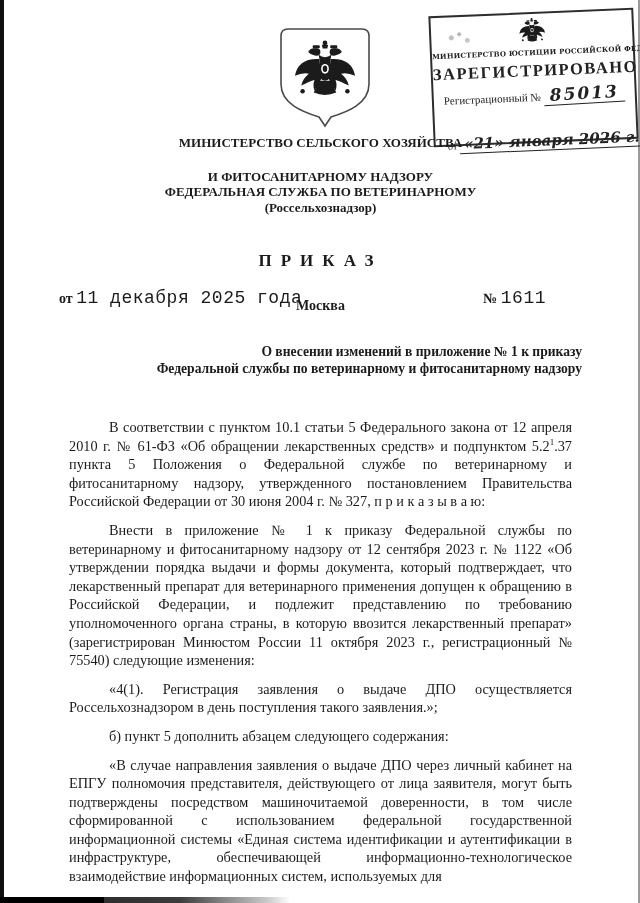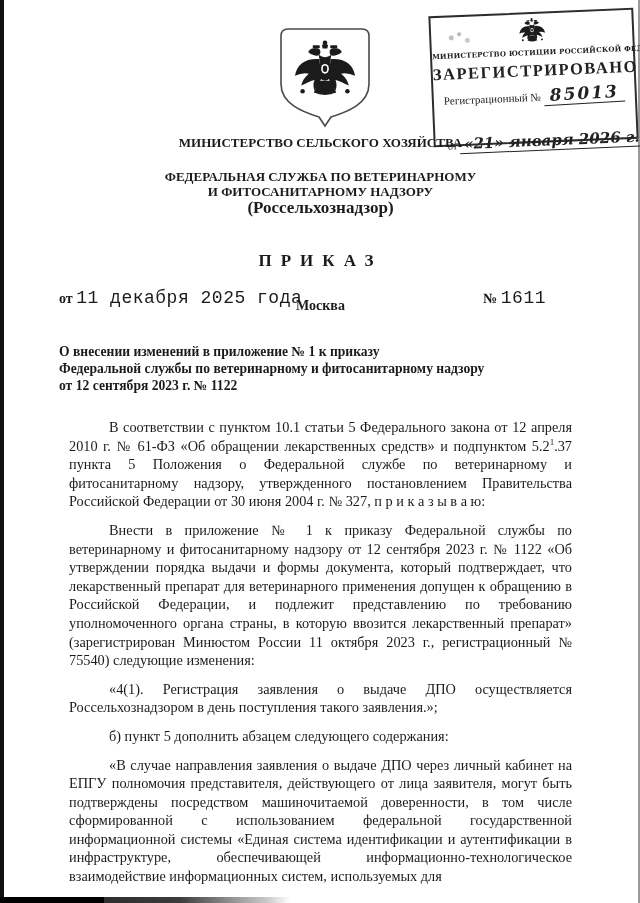--- a/index.html
+++ b/index.html
@@ -39,34 +39,34 @@
   .hand{font-style:italic;font-weight:bold;font-family:"DejaVu Serif",serif;}
   .stamp-regnum{font-size:17px;letter-spacing:2px;border-bottom:1.5px solid #222;
     display:inline-block;transform:rotate(-1deg);padding:0 6px;}
   .stamp-dateline{position:absolute;left:-2px;bottom:-10px;font-size:10.5px;white-space:nowrap;text-align:left;padding-left:14px;}
   .stamp-dateval{font-size:15px;border-bottom:1.2px solid #222;display:inline-block;padding:0 4px;}
 
   
   .letterhead{position:absolute;left:59px;top:135px;width:523px;text-align:center;font-weight:bold;}
   .lh-ministry{font-size:13px;line-height:15.5px;}
   .lh-service{font-size:13px;line-height:15.5px;margin-top:18px;}
-  .lh-short{font-size:17px;line-height:15.5px;}
+  .lh-short{font-size:13px;line-height:15.5px;}
 
   
   .order-kind{position:absolute;left:59px;top:251px;width:523px;text-align:center;
     font-size:17px;font-weight:bold;letter-spacing:9px;}
   .order-meta{position:absolute;left:59px;top:288px;width:523px;height:34px;font-size:14px;}
   .om-date{position:absolute;left:0;top:0;white-space:nowrap;}
   .om-city{position:absolute;left:0;top:10px;width:100%;text-align:center;font-weight:bold;}
   .om-num{position:absolute;right:36px;top:0;white-space:nowrap;}
   .bold-serif{font-weight:bold;font-family:"Liberation Serif",serif;}
   .typewriter{font-family:"Liberation Mono","DejaVu Sans Mono",monospace;font-size:18px;letter-spacing:.5px;}
 
   
-  .order-title{position:absolute;left:59px;top:344px;width:523px;text-align:left;
+  .order-title{position:absolute;left:59px;top:344px;width:523px;text-align:right;
     font-weight:bold;font-size:13.6px;line-height:16.8px;}
 
   
   .body-text{position:absolute;left:59px;top:408px;width:523px;
     font-size:14.3px;line-height:18.6px;text-align:justify;}
   .body-text p{margin:10px;text-indent:40px;}
   sup{font-size:9px;line-height:0;}
 </style>
 </head>
 <body>
@@ -123,22 +123,22 @@
       <span>от</span>
       <span class="hand stamp-dateval">«21» января 2026 г.</span>
     </div>
   </div>
 
   <div class="letterhead">
     <div class="lh-ministry">
       <div>МИНИСТЕРСТВО СЕЛЬСКОГО ХОЗЯЙСТВА</div>
     </div>
     <div class="lh-service">
+      <div>И ФИТОСАНИТАРНОМУ НАДЗОРУ</div>
       <div>ФЕДЕРАЛЬНАЯ СЛУЖБА ПО ВЕТЕРИНАРНОМУ</div>
-      <div>И ФИТОСАНИТАРНОМУ НАДЗОРУ</div>
       <div class="lh-short">(Россельхознадзор)</div>
     </div>
   </div>
 
   <div class="order-kind">ПРИКАЗ</div>
 
   <div class="order-meta">
     <div class="om-date">
       <span class="bold-serif">от</span>
       <span class="typewriter">11 декабря 2025 года</span>
@@ -146,21 +146,20 @@
     <div class="om-city">Москва</div>
     <div class="om-num">
       <span class="bold-serif">№</span>
       <span class="typewriter">1611</span>
     </div>
   </div>
 
   <div class="order-title">
     <div>О внесении изменений в приложение № 1 к приказу</div>
     <div>Федеральной службы по ветеринарному и фитосанитарному надзору</div>
-    <div>от 12 сентября 2023 г. № 1122</div>
   </div>
 
   <div class="body-text">
     <p><span>В соответствии с пунктом 10.1 статьи 5 Федерального закона от 12 апреля 2010 г. № 61-ФЗ «Об обращении лекарственных средств» и подпунктом 5.2</span><sup>1</sup><span>.37 пункта 5 Положения о Федеральной службе по ветеринарному и фитосанитарному надзору, утвержденного постановлением Правительства Российской Федерации от 30 июня 2004 г. № 327, </span><span>п р и к а з ы в а ю:</span></p>
     <p>Внести в приложение № 1 к приказу Федеральной службы по ветеринарному и фитосанитарному надзору от 12 сентября 2023 г. № 1122 «Об утверждении порядка выдачи и формы документа, который подтверждает, что лекарственный препарат для ветеринарного применения допущен к обращению в Российской Федерации, и подлежит представлению по требованию уполномоченного органа страны, в которую ввозится лекарственный препарат» (зарегистрирован Минюстом России 11 октября 2023 г., регистрационный № 75540) следующие изменения:</p>
     <p>«4(1). Регистрация заявления о выдаче ДПО осуществляется Россельхознадзором в день поступления такого заявления.»;</p>
     <p>б) пункт 5 дополнить абзацем следующего содержания:</p>
     <p>«В случае направления заявления о выдаче ДПО через личный кабинет на ЕПГУ полномочия представителя, действующего от лица заявителя, могут быть подтверждены посредством машиночитаемой доверенности, в том числе сформированной с использованием федеральной государственной информационной системы «Единая система идентификации и аутентификации в инфраструктуре, обеспечивающей информационно-технологическое взаимодействие информационных систем, используемых для</p>
   </div>
 

